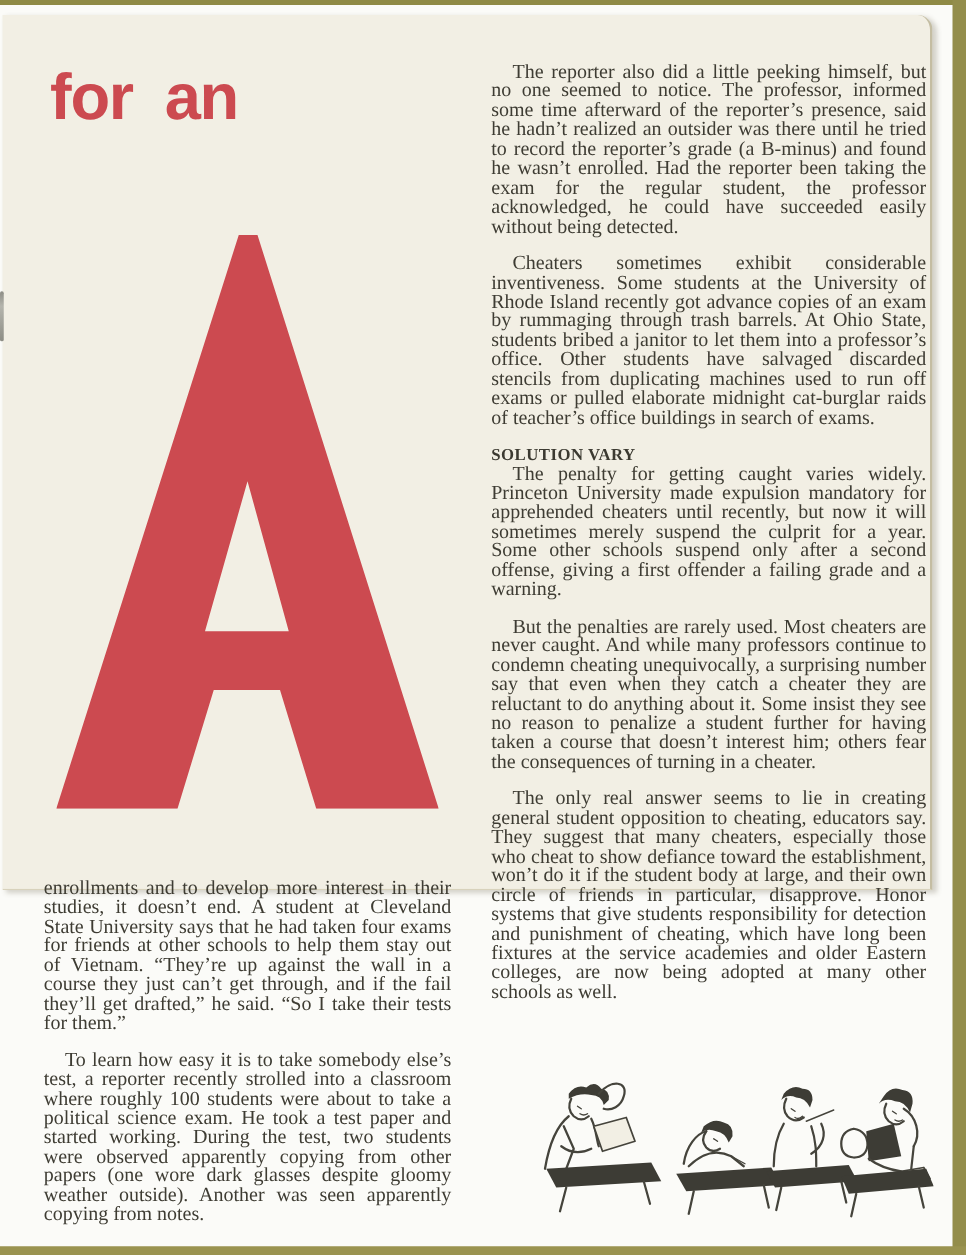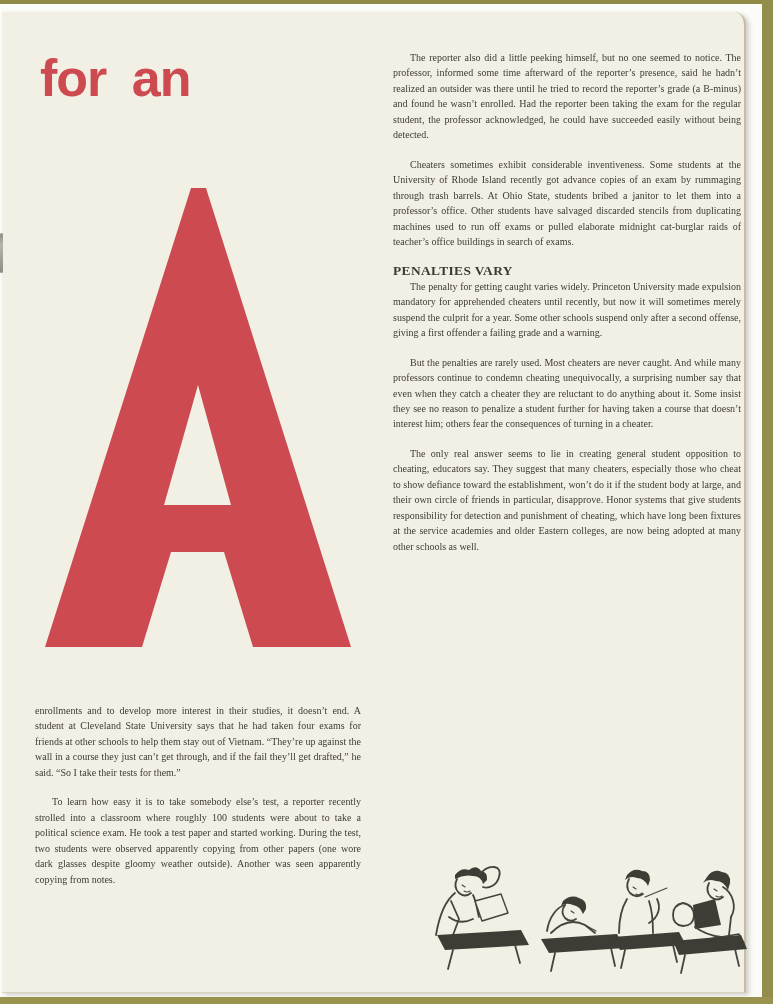--- a/index.html
+++ b/index.html
@@ -11,21 +11,21 @@
     font-family: "Liberation Serif", serif;
     overflow: hidden;
   }
   
   .scan-top    { position:absolute; left:0; top:0; width:773px; height:4px; background:#8f8a45; }
   .scan-right  { position:absolute; right:0; top:0; width:11px; height:1004px; background:#938d4b; }
   .scan-bottom { position:absolute; left:0; bottom:0; width:773px; height:7px; background:#9a9350; }
 
   
   .paper {
-    position:absolute; left:2px; top:12px; width:744px; height:981px;
+    position:absolute; left:2px; top:12px; width:744px; height:700px;
     background:#f2efe4;
     border-top-right-radius:12px;
     border-right:2px solid #c4bda2;
     border-bottom:1px solid #d8d2bc;
     box-shadow: 3px 2px 4px rgba(90,85,60,0.25);
   }
   .staple {
     position:absolute; left:0px; top:233px; width:3px; height:40px;
     background:linear-gradient(#8d8d85,#b5b5ad 30%,#8d8d85);
     border-radius:2px;
@@ -39,21 +39,21 @@
     letter-spacing:-1px;
     word-spacing:12px;
     color:#cc4a50;
     line-height:1;
   }
   .big-a { position:absolute; left:43px; top:176px; width:306px; height:459px; }
 
   .col { color:#3e3c33; }
   .col p {
     margin:0 0 14px 0;
-    font-size:10px;
+    font-size:16px;
     line-height:15.45px;
     text-align:justify;
     text-indent:17px;
   }
   .col p.no-indent { text-indent:0; }
   .col h3 {
     margin:13px 0 0 0;
     font-size:13.4px;
     line-height:15.4px;
     font-weight:bold;
@@ -89,21 +89,21 @@
   </svg>
 
   <div class="col col-left">
     <p class="no-indent">enrollments and to develop more interest in their studies, it doesn’t end. A student at Cleveland State University says that he had taken four exams for friends at other schools to help them stay out of Vietnam. “They’re up against the wall in a course they just can’t get through, and if the fail they’ll get drafted,” he said. “So I take their tests for them.”</p>
     <p>To learn how easy it is to take somebody else’s test, a reporter recently strolled into a classroom where roughly 100 students were about to take a political science exam. He took a test paper and started working. During the test, two students were observed apparently copying from other papers (one wore dark glasses despite gloomy weather outside). Another was seen apparently copying from notes.</p>
   </div>
 
   <div class="col col-right">
     <p>The reporter also did a little peeking himself, but no one seemed to notice. The professor, informed some time afterward of the reporter’s presence, said he hadn’t realized an outsider was there until he tried to record the reporter’s grade (a B-minus) and found he wasn’t enrolled. Had the reporter been taking the exam for the regular student, the professor acknowledged, he could have succeeded easily without being detected.</p>
     <p>Cheaters sometimes exhibit considerable inventiveness. Some students at the University of Rhode Island recently got advance copies of an exam by rummaging through trash barrels. At Ohio State, students bribed a janitor to let them into a professor’s office. Other students have salvaged discarded stencils from duplicating machines used to run off exams or pulled elaborate midnight cat-burglar raids of teacher’s office buildings in search of exams.</p>
-    <h3>PENALTIES VARY</h3>
+    <h3>SOLUTION VARY</h3>
     <p>The penalty for getting caught varies widely. Princeton University made expulsion mandatory for apprehended cheaters until recently, but now it will sometimes merely suspend the culprit for a year. Some other schools suspend only after a second offense, giving a first offender a failing grade and a warning.</p>
     <p>But the penalties are rarely used. Most cheaters are never caught. And while many professors continue to condemn cheating unequivocally, a surprising number say that even when they catch a cheater they are reluctant to do anything about it. Some insist they see no reason to penalize a student further for having taken a course that doesn’t interest him; others fear the consequences of turning in a cheater.</p>
     <p>The only real answer seems to lie in creating general student opposition to cheating, educators say. They suggest that many cheaters, especially those who cheat to show defiance toward the establishment, won’t do it if the student body at large, and their own circle of friends in particular, disapprove. Honor systems that give students responsibility for detection and punishment of cheating, which have long been fixtures at the service academies and older Eastern colleges, are now being adopted at many other schools as well.</p>
   </div>
 
   <div class="illustration">
     <svg viewBox="0 0 332 118" aria-hidden="true">
 
       <path class="ink-fill" d="M40,14 q6,-8 14,-5 q7,-6 12,1 q7,1 6,9 l-4,4 q-2,-8 -10,-8 q-9,-2 -18,3 Z"></path>
       <path class="ink-line" d="M42,18 q-4,8 2,14 q6,5 12,0"></path>

